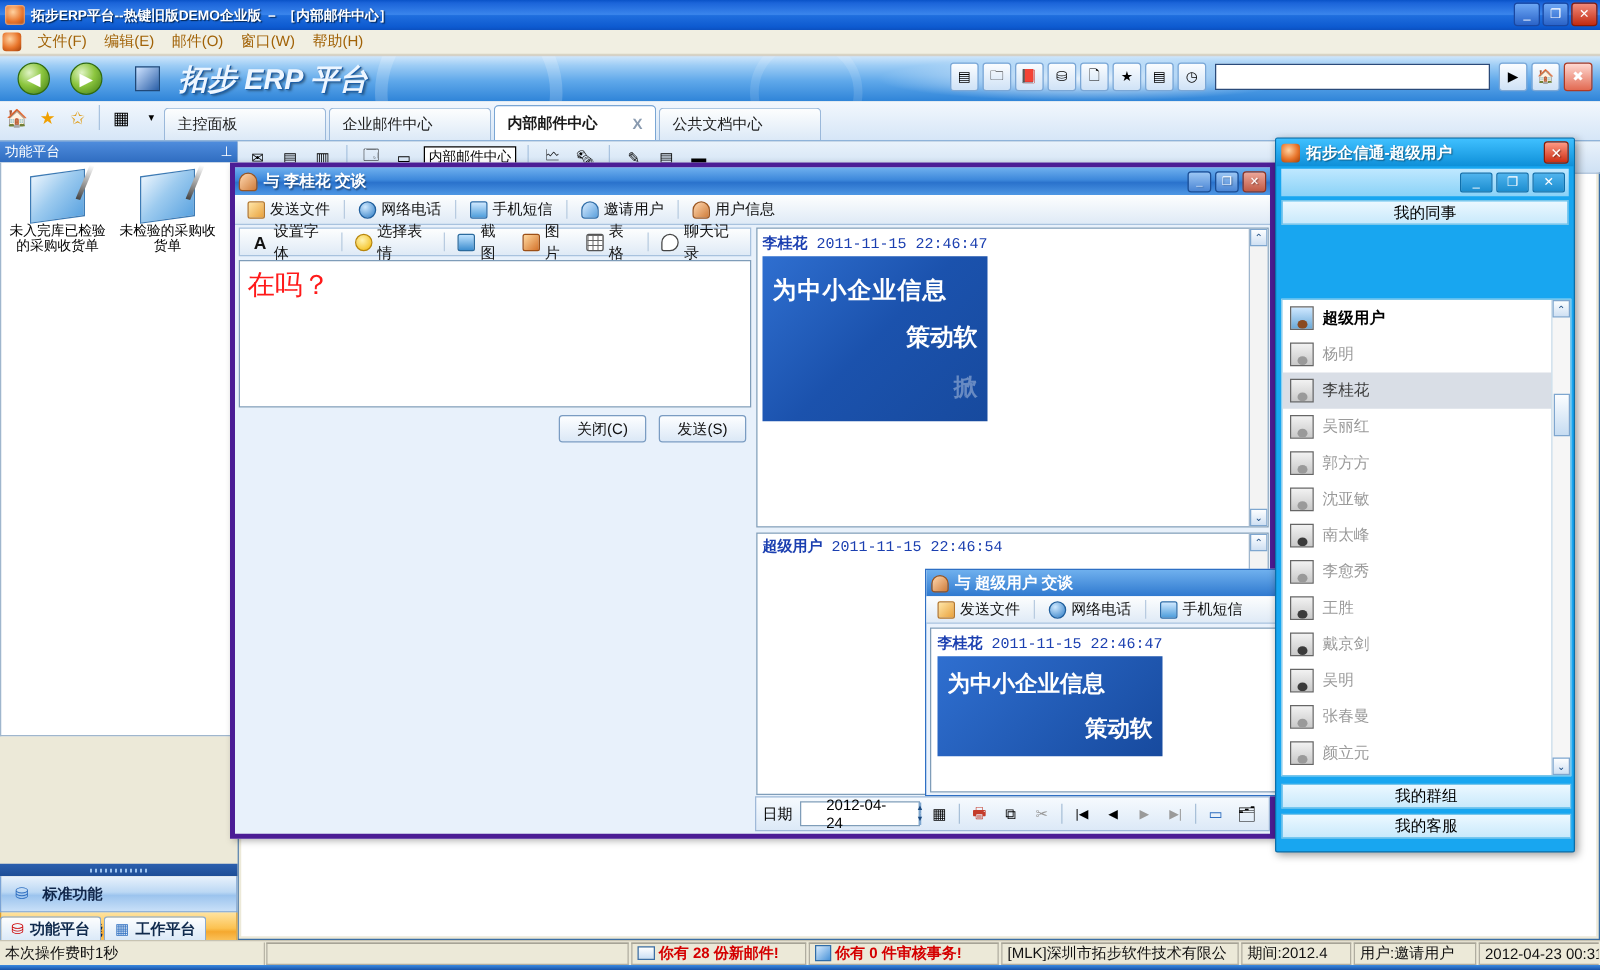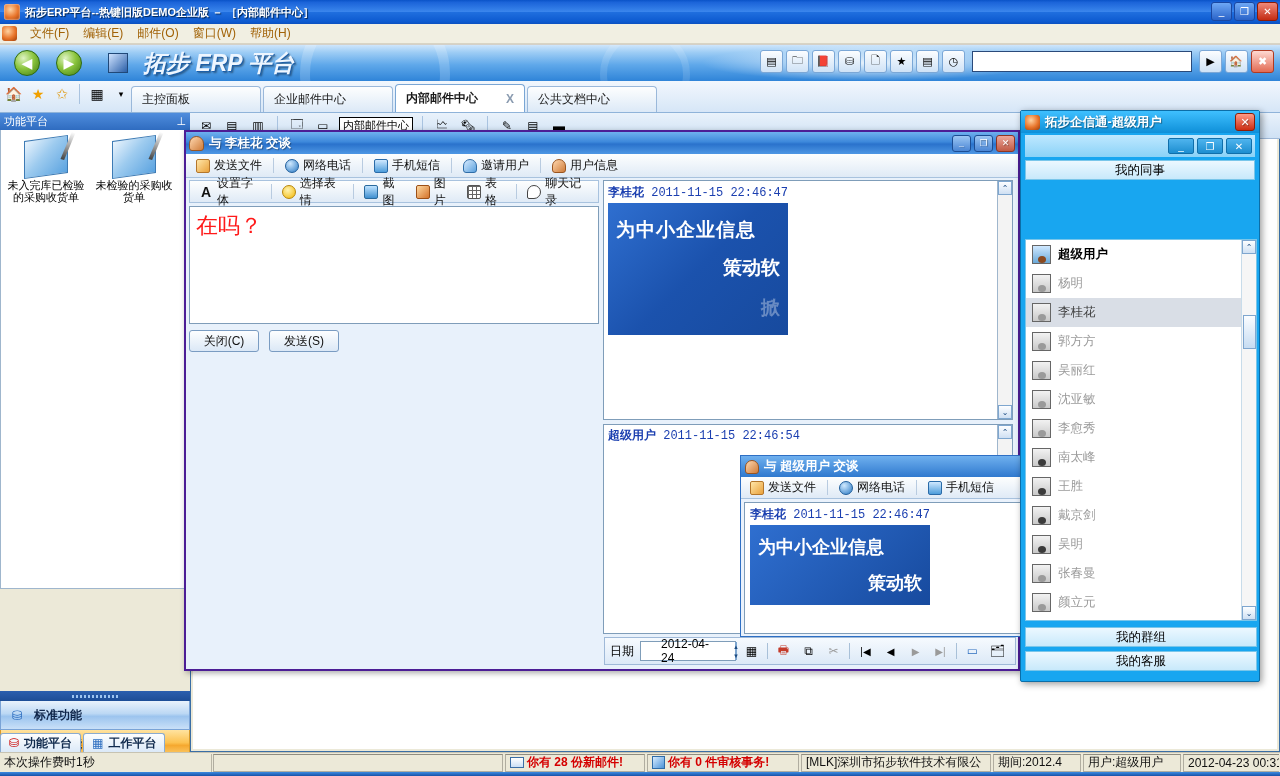--- a/index.html
+++ b/index.html
@@ -182,21 +182,21 @@
     background:#f0f0f0; border:1px solid #9fb6cd; display:flex; align-items:center;
   }
   .hsArrow{ width:14px;height:13px;background:linear-gradient(to bottom,#fdfeff,#cfe0f3);
     border:1px solid #7ea6cf; display:flex;align-items:center;justify-content:center;font-size:8px;color:#1a4a80;}
   .hsThumb{ flex:1; margin:0 1px; height:13px; background:linear-gradient(to bottom,#fbfdff,#cadff3); border:1px solid #7ea6cf;
     display:flex;align-items:center;justify-content:center; color:#6d8db0; font-size:8px;}
 
   
   .chatwin{
     position:absolute; left:184px; top:130px; width:836px; height:541px;
-    border:2px solid #4c1d95; background:#e8f1fb;
+    border:4px solid #4c1d95; background:#e8f1fb;
     box-shadow: 2px 2px 6px rgba(0,0,0,.35);
   }
   .chatTitle{
     height:22px; background:linear-gradient(to bottom,#6fb0ee 0%,#3d88db 45%,#2a72cc 55%,#4e97e4 100%);
     display:flex;align-items:center; padding:0 3px; color:#fff; font-weight:bold; font-size:12.5px;
     text-shadow:1px 1px 1px rgba(0,0,0,.35);
   }
   .chatTitle .uic{ width:15px;height:15px;margin-right:5px;}
   .cbtns{ margin-left:auto; display:flex; gap:3px;}
   .cb{ width:19px;height:17px;border-radius:3px;border:1px solid #1c4d93;
@@ -231,21 +231,21 @@
   }
   .msgMeta{ color:#1b3fb0; font-size:12px; font-family:"Liberation Mono","DejaVu Sans Mono",monospace; }
   .msgMeta b{ font-family:"Liberation Sans",sans-serif; }
   .msgRed{ color:#ff1a1a; font-size:22px; margin-top:2px;}
   .editToolbar{
     height:23px; background:linear-gradient(to bottom,#fdfefe,#dfeaf6); border:1px solid #a8c2de;
     display:flex;align-items:center; padding:0 5px; gap:4px; font-size:12px;
   }
   .composeBox{ height:118px; background:#fff; border:1px solid #7f9db9; padding:4px 6px;}
   .composeText{ color:#ff1a1a; font-size:22px;}
-  .btnRow{ height:28px; display:flex; align-items:center; justify-content:flex-start; gap:10px; padding-right:4px;}
+  .btnRow{ height:28px; display:flex; align-items:center; justify-content:flex-end; gap:10px; padding-right:4px;}
   .btn{
     min-width:70px;height:22px; border:1px solid #7a9cc2; border-radius:3px;
     background:linear-gradient(to bottom,#fdfeff,#dbe8f6);
     font-size:12px; display:flex;align-items:center;justify-content:center;cursor:pointer;color:#111;
   }
 
   .rightCol{ width:410px; position:relative; display:flex; flex-direction:column; gap:0;}
   .rcHistory{ position:relative; height:240px; background:#fff; border:1px solid #7f9db9; overflow:hidden; padding:3px 4px;}
   .rcHistory2{ position:relative; height:210px; margin-top:4px; background:#fff; border:1px solid #7f9db9; overflow:hidden;}
   .poster{
@@ -748,45 +748,45 @@
       <div class="buddy sel">
         <span class="bAvatar">
             <i></i>
           </span>
         <span class="bname">李桂花</span>
       </div>
       <div class="buddy">
         <span class="bAvatar">
             <i></i>
           </span>
+        <span class="bname">吴丽红</span>
+      </div>
+      <div class="buddy">
+        <span class="bAvatar">
+            <i></i>
+          </span>
         <span class="bname">郭方方</span>
       </div>
       <div class="buddy">
         <span class="bAvatar">
             <i></i>
           </span>
-        <span class="bname">吴丽红</span>
+        <span class="bname">沈亚敏</span>
+      </div>
+      <div class="buddy">
+        <span class="bAvatar dark">
+            <i></i>
+          </span>
+        <span class="bname">南太峰</span>
       </div>
       <div class="buddy">
         <span class="bAvatar">
             <i></i>
           </span>
-        <span class="bname">沈亚敏</span>
-      </div>
-      <div class="buddy">
-        <span class="bAvatar">
-            <i></i>
-          </span>
         <span class="bname">李愈秀</span>
-      </div>
-      <div class="buddy">
-        <span class="bAvatar dark">
-            <i></i>
-          </span>
-        <span class="bname">南太峰</span>
       </div>
       <div class="buddy">
         <span class="bAvatar dark">
             <i></i>
           </span>
         <span class="bname">王胜</span>
       </div>
       <div class="buddy">
         <span class="bAvatar dark">
             <i></i>
@@ -830,18 +830,18 @@
     <div class="sCell sunken" style="width:140px;">
       <span class="mailIcon"></span>
       <span class="red">你有 28 份新邮件!</span>
     </div>
     <div class="sCell sunken" style="width:152px;">
       <span class="auditIcon"></span>
       <span class="red">你有 0 件审核事务!</span>
     </div>
     <div class="sCell sunken" style="width:190px;">[MLK]深圳市拓步软件技术有限公</div>
     <div class="sCell sunken" style="width:88px;">期间:2012.4</div>
-    <div class="sCell sunken" style="width:98px;">用户:超级用户</div>
+    <div class="sCell sunken" style="width:98px;">用户:邀请用户</div>
     <div class="sCell sunken" style="width:auto;flex:1;border-right:none;">2012-04-23 00:31:44</div>
   </div>
   <div class="taskbar"></div>
 
 </div>
 
 </body></html>

